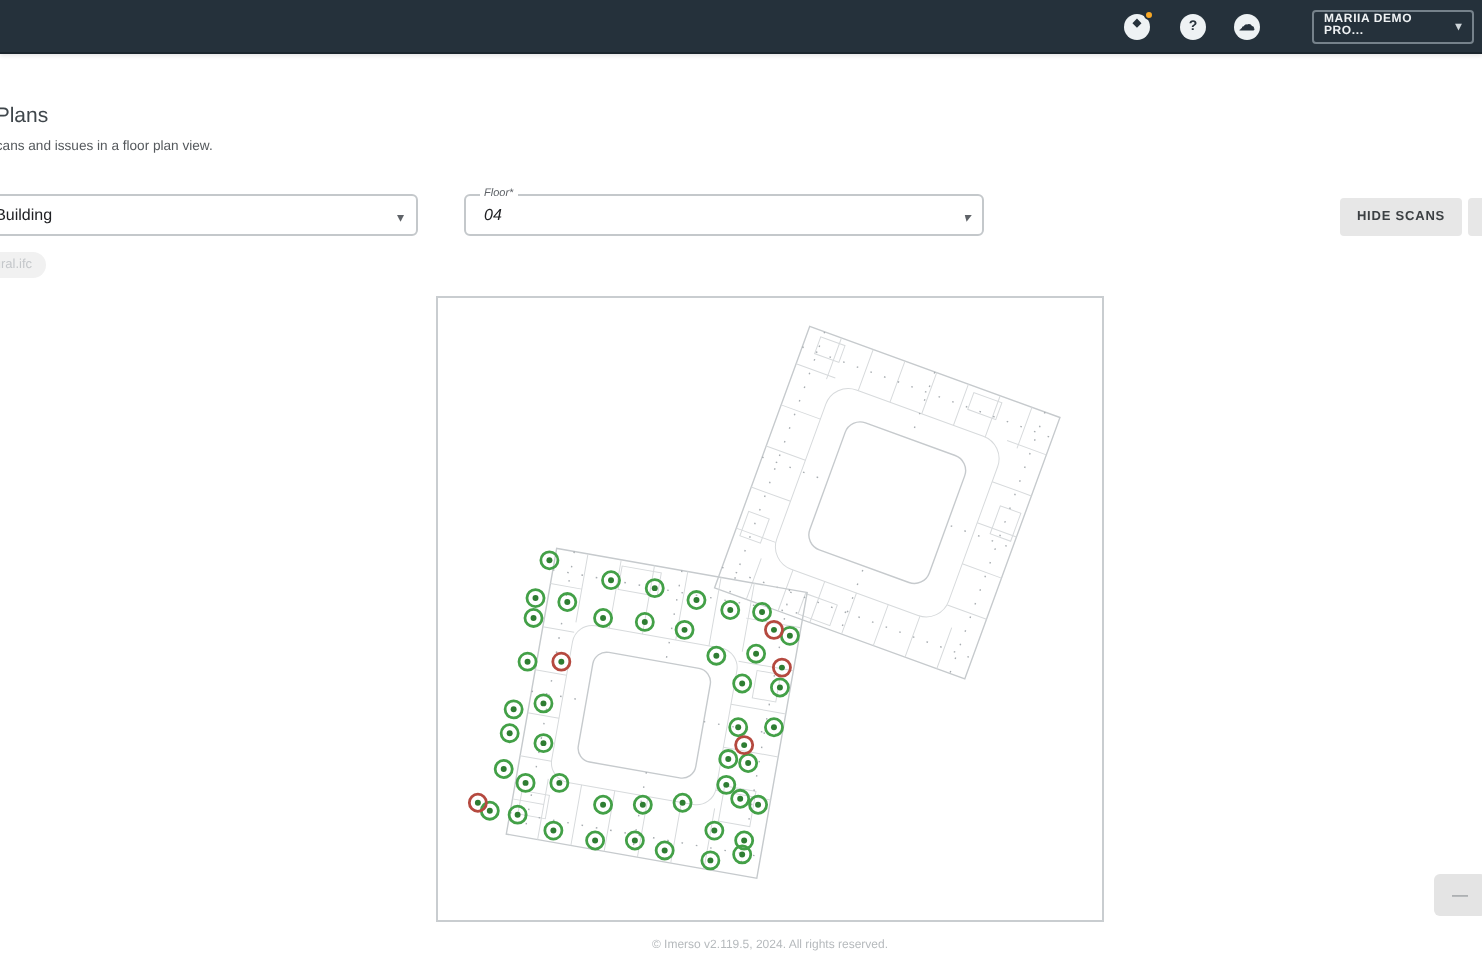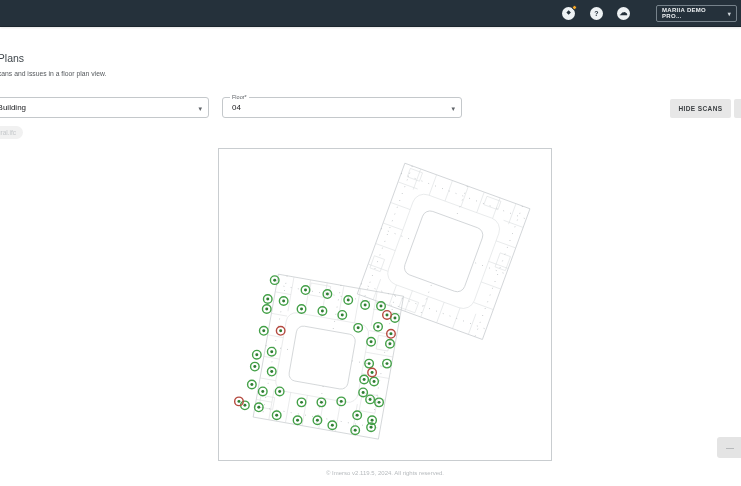--- a/index.html
+++ b/index.html
@@ -27,21 +27,21 @@
   .page-subtitle { position:absolute; left:-22px; top:70px; font-size:6.8px; color:#55595d; }
 
   
   .select { position:absolute; top:97px; height:21px; border:1px solid #c4c8cb; border-radius:3px;
             background:#fff; display:flex; align-items:center; cursor:pointer; }
   .select .flabel { position:absolute; top:-3.5px; left:7px; background:#fff; padding:0 2px;
                     font-size:5.5px; color:#5f6368; line-height:1; }
   .select .fvalue { font-size:8px; color:#202124; padding-left:9px; white-space:nowrap; }
   .select .chev { position:absolute; right:6px; top:7px; font-size:7px; color:#5f6368; }
   .select-building { left:-36px; width:245px; }
-  .select-floor    { left:222px; width:240px; }
+  .select-floor    { left:232px; width:260px;font-style:italic; }
 
   .chip { position:absolute; left:-26px; top:126px; height:13px; border-radius:7px;
           background:#f1f1f1; color:#c4c7ca; font-size:6.5px;
           display:flex; align-items:center; padding:0 7px; white-space:nowrap; }
 
   .flat-btn { position:absolute; top:99px; height:18.5px; background:#e7e7e7; border:none;
               border-radius:2px; font-family:"Liberation Sans",sans-serif; font-size:6.5px;
               font-weight:bold; letter-spacing:.4px; color:#3c4043; cursor:pointer;
               display:flex; align-items:center; justify-content:center; }
   .btn-hide-scans { left:670px; width:61px; }

